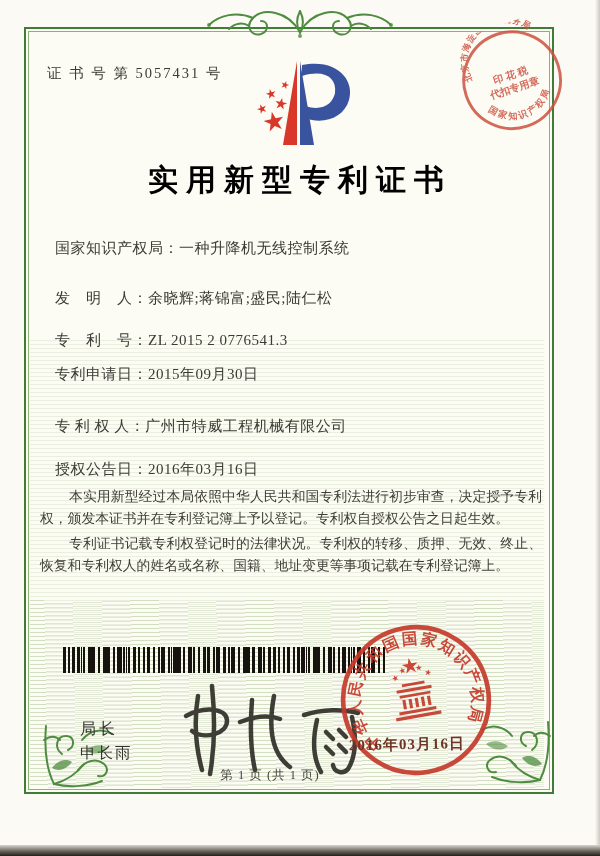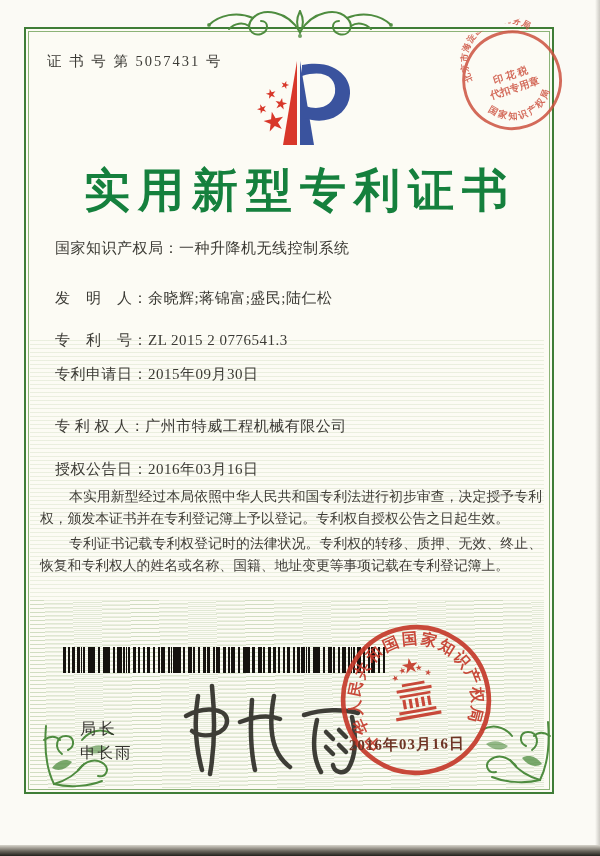--- a/index.html
+++ b/index.html
@@ -16,24 +16,24 @@
   .frame-inner{position:absolute;inset:2px;border:1px solid #8cb377;}
   .guilloche{position:absolute;left:30px;top:340px;width:514px;height:448px;pointer-events:none;
     background:repeating-linear-gradient(180deg,rgba(140,175,110,.16) 0 1px,rgba(0,0,0,0) 1px 4px);}
   .guilloche2{position:absolute;left:30px;top:600px;width:514px;height:188px;pointer-events:none;
     background:repeating-linear-gradient(178deg,rgba(120,160,90,.22) 0 1px,rgba(0,0,0,0) 1px 4px);}
   .ornament-top{position:absolute;left:195px;top:2px;width:210px;height:46px;}
   .ornament-corner{position:absolute;width:92px;height:92px;}
   .oc-left{left:32px;top:706px;}
   .oc-right{left:470px;top:702px;transform:scaleX(-1);}
   
-  .cert-no{position:absolute;left:47px;top:52px;font-size:14.5px;letter-spacing:2px;color:#3c3b36;}
+  .cert-no{position:absolute;left:47px;top:64px;font-size:14.5px;letter-spacing:2px;color:#3c3b36;}
   .logo{position:absolute;left:233px;top:56px;width:134px;height:96px;}
   .title{position:absolute;left:0;top:160px;width:600px;text-align:center;
-    font-size:46px;font-weight:700;letter-spacing:8px;color:#15803d;}
+    font-size:30px;font-weight:700;letter-spacing:8px;color:#000000;}
   
   .field{position:absolute;left:55px;font-size:15px;color:#3b3a34;letter-spacing:.5px;white-space:nowrap;}
   .f0{top:239px}.f1{top:289px}.f2{top:331px}.f3{top:365px}.f4{top:417px}.f5{top:460px}
   .field .lab{color:#3b3a34;}
   
   .paras{position:absolute;left:40px;top:486px;width:502px;font-size:13.8px;line-height:22px;
     color:#3f3d37;text-align:justify;}
   .paras p{margin:0 0 3px 0;text-indent:2.1em;}
   
   .barcode{position:absolute;left:63px;top:647px;width:322px;height:26px;
@@ -213,16 +213,17 @@
       <rect x="74" y="73" width="3" height="9"></rect>
         <rect x="80" y="73" width="3" height="9"></rect>
       <rect x="86" y="73" width="3" height="9"></rect>
       <rect x="57" y="84" width="36" height="3"></rect>
       <rect x="53" y="89" width="44" height="3"></rect>
     </g>
   </svg>
 
   <div class="issue-date">2016年03月16日</div>
 
+  <div class="footer">第 1 页 (共 1 页)</div>
 
   <div class="edge-right"></div>
   <div class="edge-bottom"></div>
 </div>
 
 </body></html>

